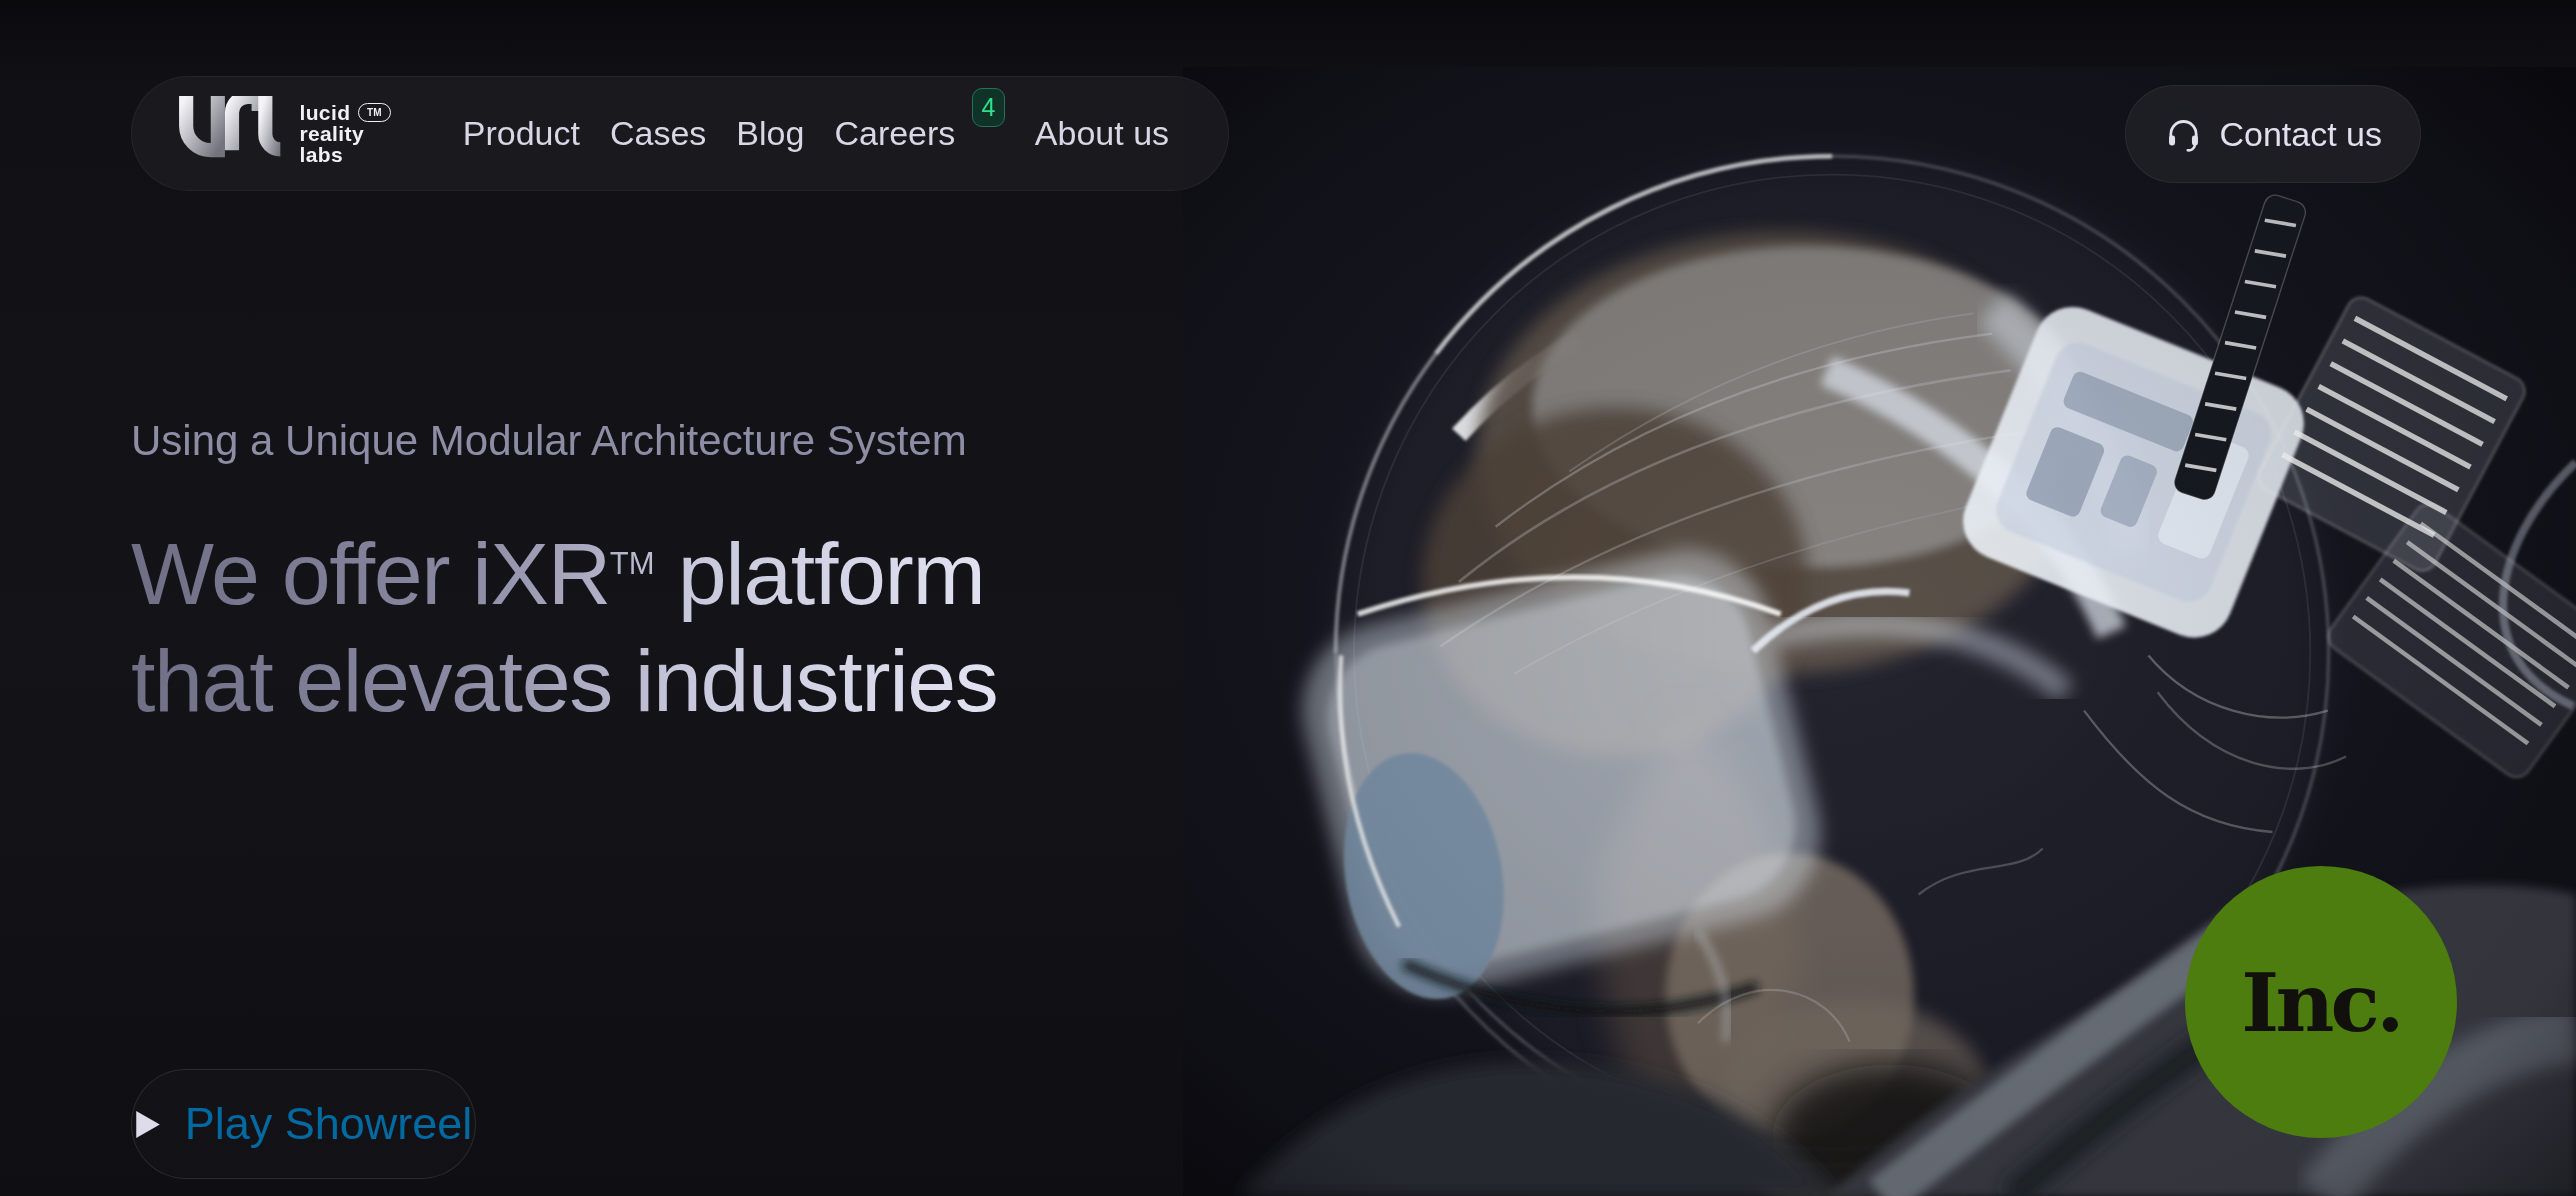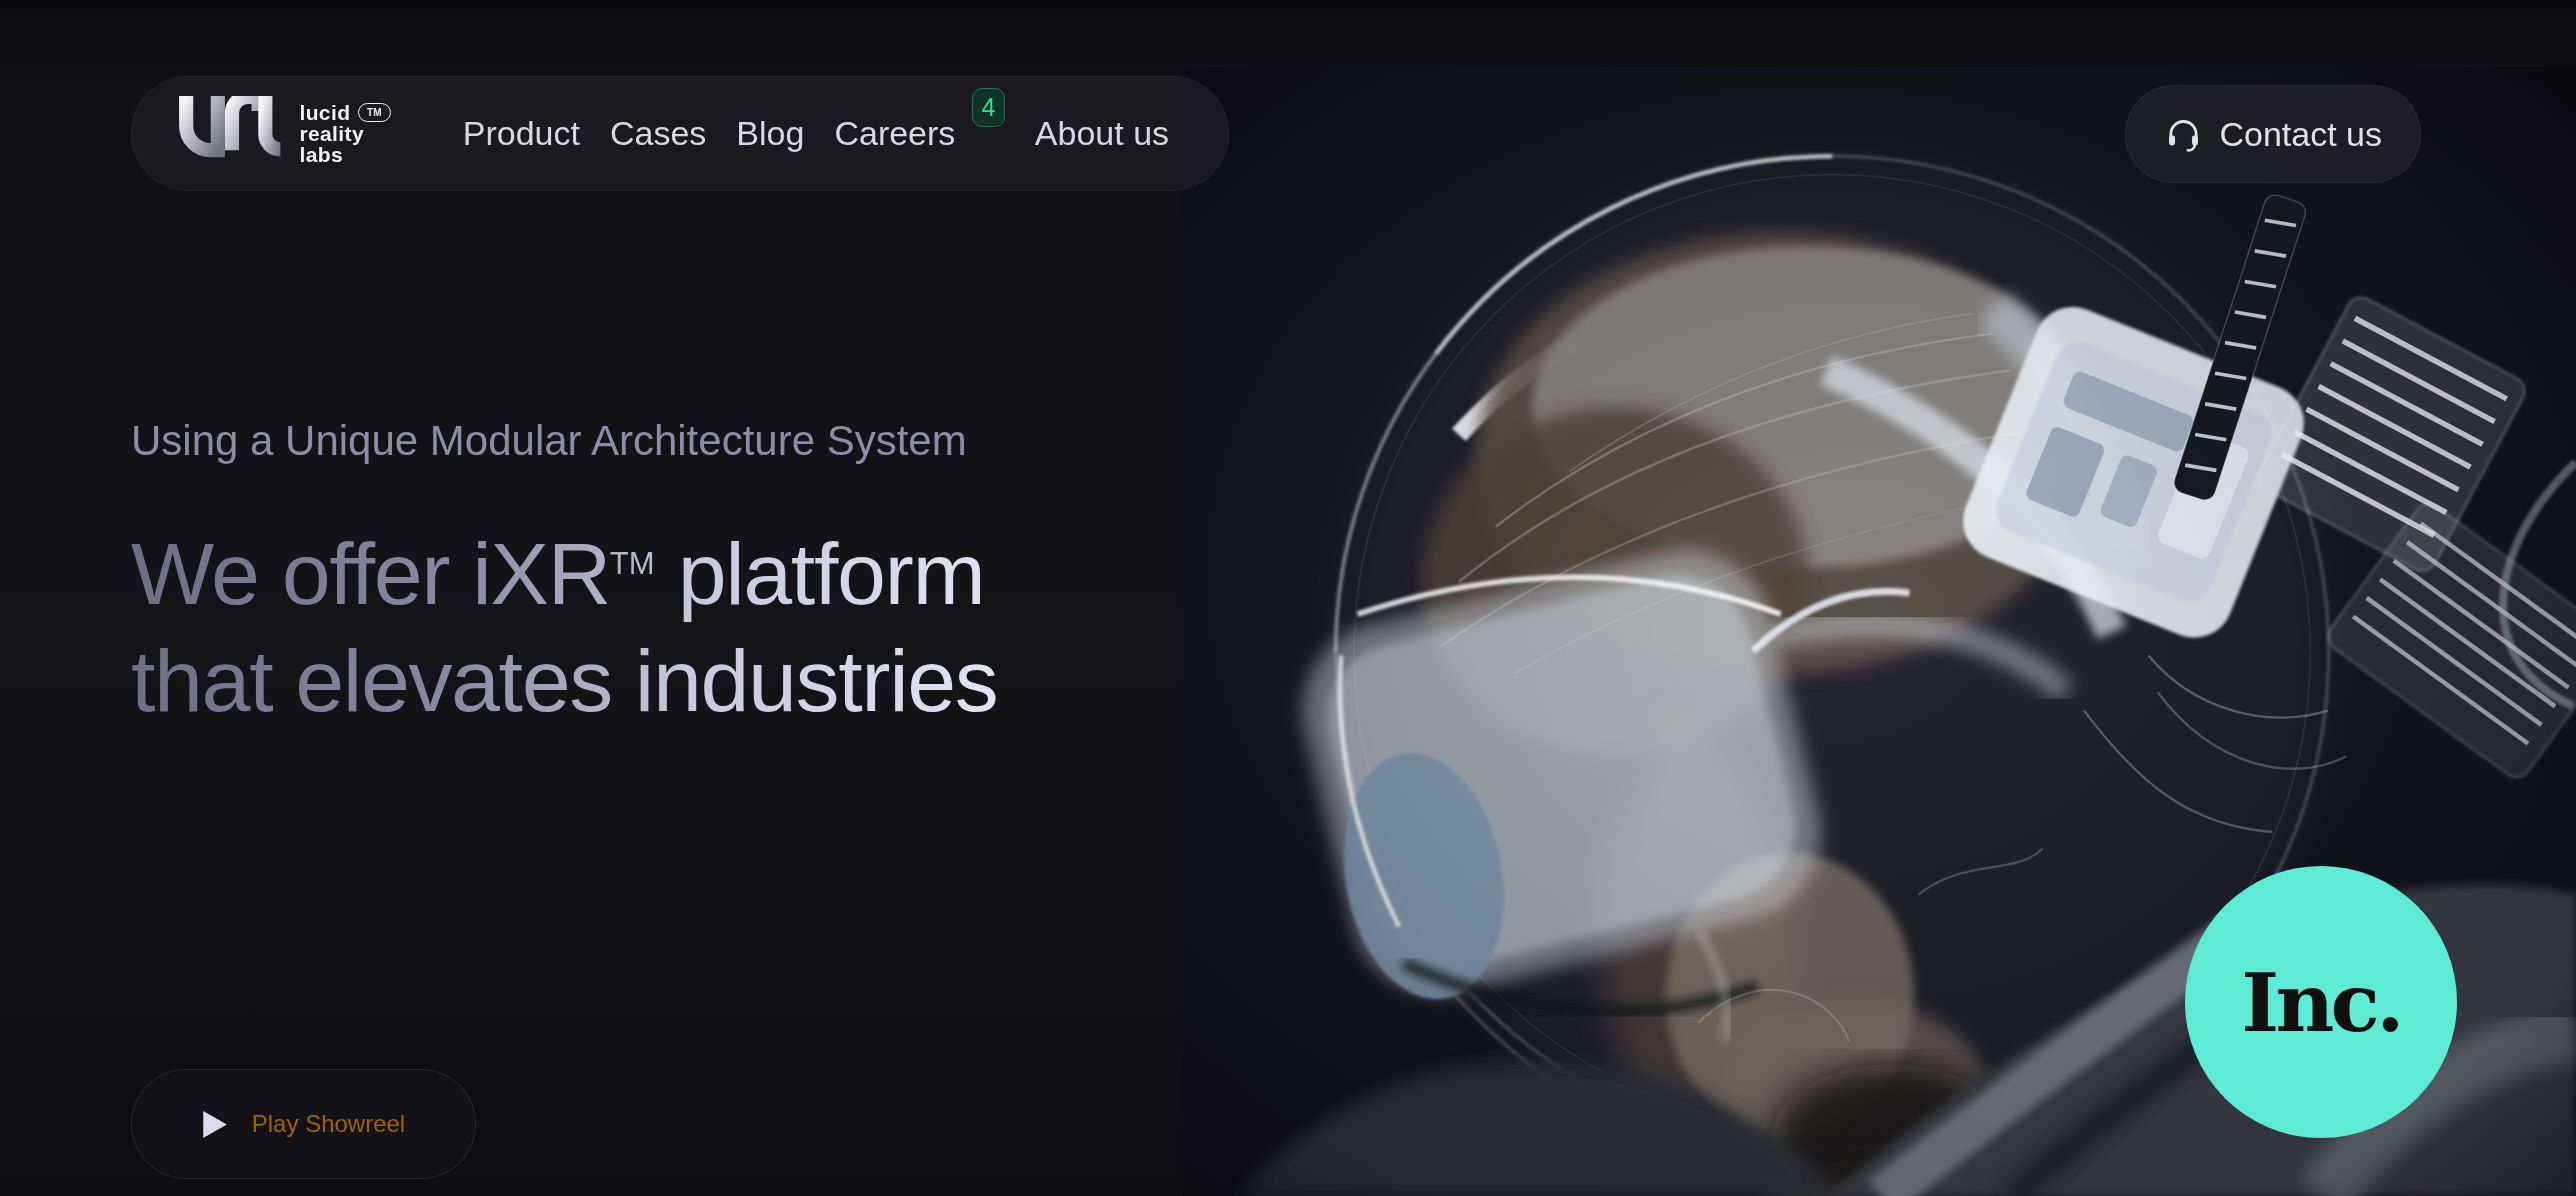--- a/index.html
+++ b/index.html
@@ -79,21 +79,21 @@
 
   
   .play-btn{
     position:absolute; left:131px; top:1069px; width:345px; height:110px;
     border:1.8px solid rgba(255,255,255,0.10);
     background:rgba(255,255,255,0.015);
     border-radius:57px;
     display:flex; align-items:center; justify-content:center; gap:24px;
     cursor:pointer;
   }
-  .play-btn span{ font-size:24px; color:#a16207; }
+  .play-btn span{ font-size:45px; color:#0369a1; }
 
   
   .inc-badge{
     position:absolute; left:2185px; top:866px; width:272px; height:272px;
     border-radius:50%;
     display:flex; flex-direction:column; align-items:center; justify-content:center;
     text-align:center;
   }
   .inc-badge .l1{
     font-family:"DejaVu Serif", serif; font-weight:bold;
@@ -245,21 +245,21 @@
       <path d="M700,1229 C850,1100 1005,1000 1185,930 C1305,888 1425,880 1515,900 L1515,1229 Z" fill="#3a3e45" filter="url(#b5)"></path>
       <path d="M760,1229 C900,1120 1035,1018 1165,928" stroke="#767d86" stroke-width="46" fill="none" opacity="0.9" filter="url(#b5)"></path>
       <path d="M1240,1229 C1320,1120 1425,1062 1515,1052" stroke="#6a7079" stroke-width="62" fill="none" opacity="0.8" filter="url(#b10)"></path>
       <path d="M900,1229 C1005,1140 1105,1062 1225,992" stroke="#1f2227" stroke-width="30" fill="none" filter="url(#b10)"></path>
     </g>
 
     <rect x="0" y="0" width="1515" height="1229" fill="url(#vig)"></rect>
   </svg>
 </div>
 
-<div class="inc-badge" style="background:#5eead4;">
+<div class="inc-badge" style="background:#4d7c0f;">
   <div class="l1">Inc.</div>
 </div>
 
 <header class="nav">
   <div class="logo">
     <svg width="103" height="75" viewBox="0 0 122 90">
       <defs>
         <linearGradient id="lg" x1="0" y1="0" x2="1" y2="1">
           <stop offset="0%" stop-color="#f4f4f8"></stop>
           <stop offset="100%" stop-color="#74747e"></stop>

